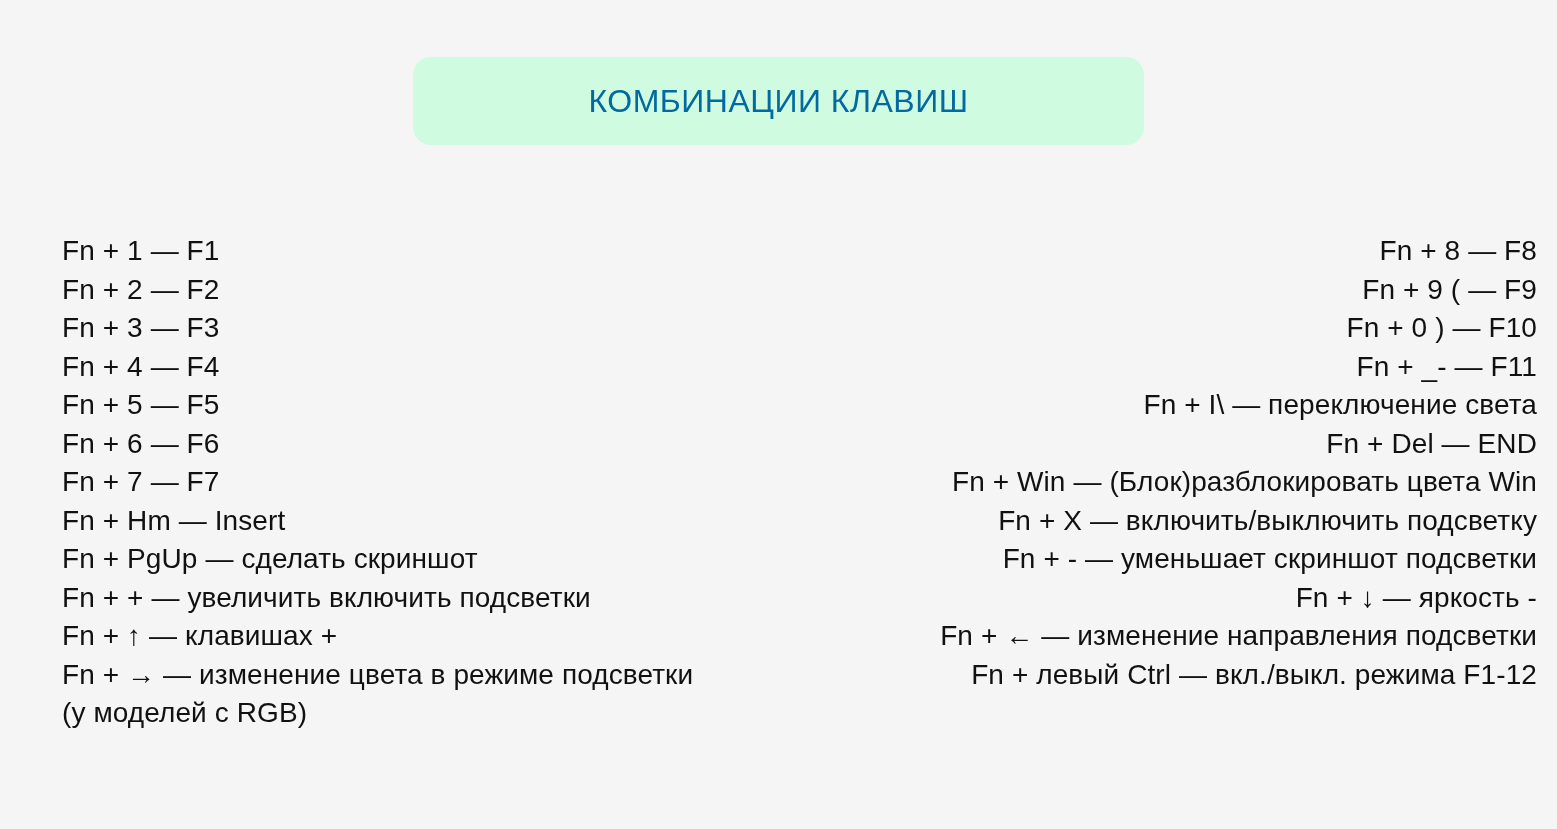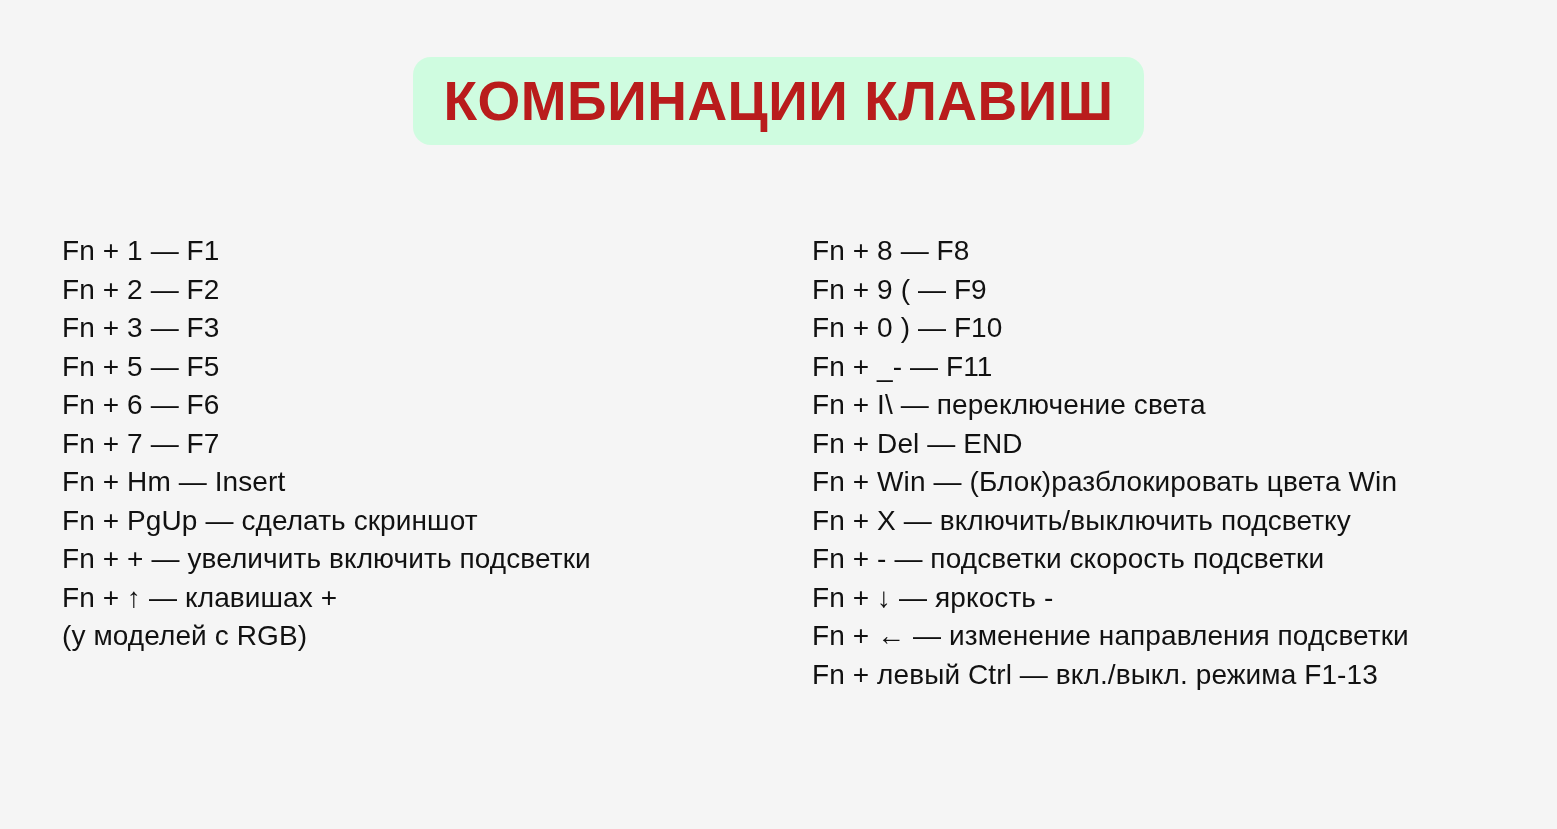--- a/index.html
+++ b/index.html
@@ -37,25 +37,25 @@
     width: 731px;
     height: 88px;
     background: #cffce0;
     border-radius: 18px;
     display: flex;
     align-items: center;
     justify-content: center;
     box-sizing: border-box;
   }
   .title-text {
-    font-size: 55px;
-    font-weight: 700;
+    font-size: 32px;
+    font-weight: 400;
     letter-spacing: 0.5px;
     line-height: 1;
-    color: #b91c1c;
+    color: #0369a1;
     white-space: nowrap;
   }
 
   
   .columns {
     position: absolute;
     top: 232px;
     left: 0;
     width: 1557px;
     height: 560px;
@@ -67,20 +67,21 @@
   }
   .col-left {
     width: 750px;
     padding-left: 62px;
     padding-right: 10px;
   }
   .col-right {
     width: 807px;
     padding-left: 62px;
     padding-right: 20px;
+    text-align: right;
   }
 
   .shortcut-line {
     font-size: 28px;
     line-height: 38.5px;
     font-weight: 400;
     color: #111111;
     white-space: pre-wrap;
     letter-spacing: 0.1px;
   }
@@ -95,39 +96,41 @@
       <div class="title-text">КОМБИНАЦИИ КЛАВИШ</div>
     </div>
   </div>
 
   <div class="columns">
 
     <div class="col col-left">
       <div class="shortcut-line">Fn + 1 — F1</div>
       <div class="shortcut-line">Fn + 2 — F2</div>
       <div class="shortcut-line">Fn + 3 — F3</div>
+      <div class="shortcut-line">Fn + 4 — F4</div>
       <div class="shortcut-line">Fn + 5 — F5</div>
       <div class="shortcut-line">Fn + 6 — F6</div>
       <div class="shortcut-line">Fn + 7 — F7</div>
       <div class="shortcut-line">Fn + Hm — Insert</div>
       <div class="shortcut-line">Fn + PgUp — сделать скриншот</div>
       <div class="shortcut-line">Fn + + — увеличить включить подсветки</div>
       <div class="shortcut-line">Fn + ↑ — клавишах +</div>
+      <div class="shortcut-line">Fn + → — изменение цвета в режиме подсветки</div>
       <div class="shortcut-line">(у моделей с RGB)</div>
     </div>
 
     <div class="col col-right">
       <div class="shortcut-line">Fn + 8 — F8</div>
       <div class="shortcut-line">Fn + 9 ( — F9</div>
       <div class="shortcut-line">Fn + 0 ) — F10</div>
       <div class="shortcut-line">Fn + _- — F11</div>
       <div class="shortcut-line">Fn + I\ — переключение света</div>
       <div class="shortcut-line">Fn + Del — END</div>
       <div class="shortcut-line">Fn + Win — (Блок)разблокировать цвета Win</div>
       <div class="shortcut-line">Fn + X — включить/выключить подсветку</div>
-      <div class="shortcut-line">Fn + - — подсветки скорость подсветки</div>
+      <div class="shortcut-line">Fn + - — уменьшает скриншот подсветки</div>
       <div class="shortcut-line">Fn + ↓ — яркость -</div>
       <div class="shortcut-line">Fn + ← — изменение направления подсветки</div>
-      <div class="shortcut-line">Fn + левый Ctrl — вкл./выкл. режима F1-13</div>
+      <div class="shortcut-line">Fn + левый Ctrl — вкл./выкл. режима F1-12</div>
     </div>
 
   </div>
 </div>
 
 </body></html>

